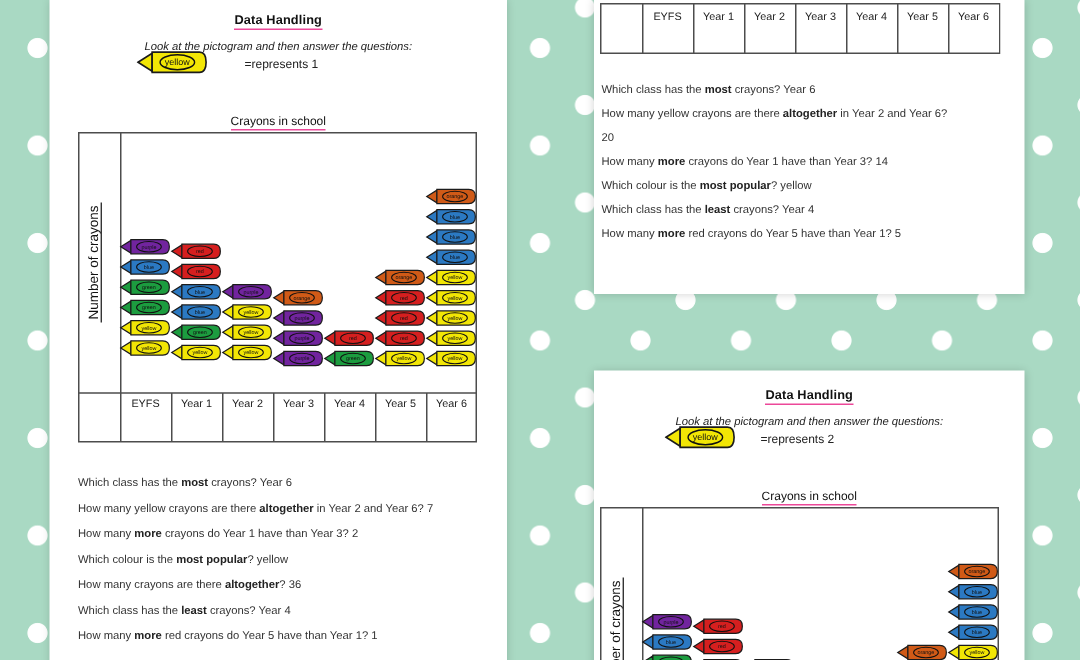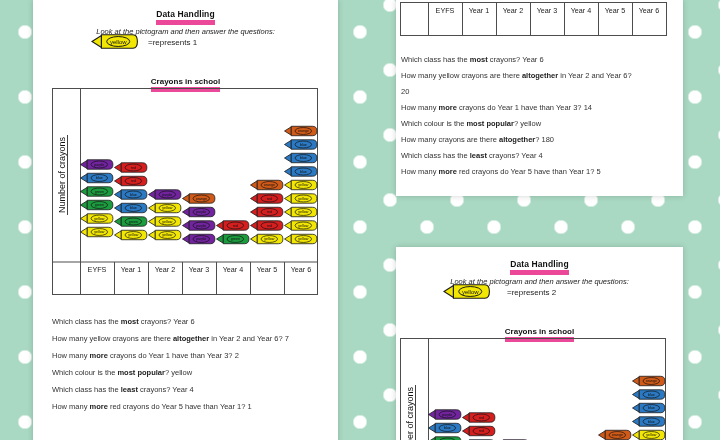--- a/index.html
+++ b/index.html
@@ -12,24 +12,24 @@
       radial-gradient(circle at 33.5px 32.5px, #ffffff 6.4px, rgba(255,255,255,0) 7px);
     background-size:67px 65px, 67px 65px;
     background-position:-8.5px -0.5px, 21.5px -27.5px;
     background-repeat:repeat;
   }
   .page{position:absolute;background:#ffffff;box-shadow:0 0 6px rgba(0,0,0,0.18);}
   #page-left{left:33px;top:0px;width:305px;height:448px;}
   #page-top-right{left:396px;top:0px;width:287px;height:196px;}
   #page-bottom-right{left:396px;top:247px;width:287px;height:240px;}
   .center{position:absolute;left:0;right:0;text-align:center;}
-  .u{border-bottom:5px solid #ec4899;padding-bottom:1px;}
+  .u{border-bottom:1px solid #ec4899;padding-bottom:1px;}
   .ws-title{font-weight:bold;font-size:8.5px;color:#111;letter-spacing:0.1px;}
   .ws-sub{font-style:italic;font-size:7.5px;color:#222;}
-  .chart-title{font-weight:bold;font-size:8px;color:#111;}
+  .chart-title{font-weight:normal;font-size:8px;color:#111;}
   .key-text{position:absolute;font-size:8px;color:#222;}
   .key-icon{position:absolute;}
   .questions{position:absolute;}
   .q{font-size:7.5px;color:#333;}
   #page-left .q{line-height:11px;margin:0 0 6px 0;}
   #page-top-right .q{line-height:15.5px;margin:0 0 0.5px 0;}
   .q b{color:#222;text-align:center;}
   svg{display:block;position:absolute;}
   .chart-svg{overflow:visible;}
 </style>
@@ -48,21 +48,21 @@
     <span class="key-icon" id="key-icon-left" style="left:58px;top:33px;">
         <svg width="48" height="17" style="position:static">
           <g transform="translate(1,1)">
             <polygon points="0,7.5 9.43,1.5 9.43,13.5" fill="#F2E605" stroke="#1b1b1b" stroke-width="1.1"></polygon>
             <path d="M 9.43 0.75 L 41 0.75 Q 45.4 0.75 45.4 7.5 Q 45.4 14.25 41 14.25 L 9.43 14.25 Z" fill="#F2E605" stroke="#1b1b1b" stroke-width="1.1"></path>
             <ellipse cx="26.22" cy="7.5" rx="11.5" ry="4.95" fill="#F2E605" stroke="#111" stroke-width="0.935"></ellipse>
             <text x="26.22" y="9.66" text-anchor="middle" font-size="6" fill="#111" font-family="&quot;Liberation Sans&quot;, sans-serif">yellow</text>
           </g>
         </svg>
       </span>
-    <span class="key-text" style="left:115px;top:38px;text-align:center;">=represents 1</span>
+    <span class="key-text" style="left:130px;top:38px;text-align:center;">=represents 1</span>
     <div class="center" style="top:70px;">
       <span class="chart-title u">Crayons in school</span>
     </div>
     <svg class="chart-svg" id="chart-left" style="left:19px;top:88px;" width="266" height="208">
         <rect x="0.5" y="0.5" width="265" height="206" fill="none" stroke="#4d4d4d" stroke-width="1"></rect>
         <line x1="28.5" y1="0.5" x2="28.5" y2="206.5" stroke="#4d4d4d" stroke-width="1"></line>
         <line x1="0.5" y1="174" x2="265.5" y2="174" stroke="#4d4d4d" stroke-width="1"></line>
         <line x1="62.5" y1="174" x2="62.5" y2="206.5" stroke="#4d4d4d" stroke-width="1"></line>
         <line x1="96.5" y1="174" x2="96.5" y2="206.5" stroke="#4d4d4d" stroke-width="1"></line>
         <line x1="130.5" y1="174" x2="130.5" y2="206.5" stroke="#4d4d4d" stroke-width="1"></line>
@@ -293,20 +293,21 @@
           <path d="M 6.765 0.525 L 28 0.525 Q 32.4 0.525 32.4 5.25 Q 32.4 9.975 28 9.975 L 6.765 9.975 Z" fill="#F2E605" stroke="#1b1b1b" stroke-width="0.8"></path>
           <ellipse cx="18.81" cy="5.25" rx="8.25" ry="3.4650000000000003" fill="#F2E605" stroke="#111" stroke-width="0.68"></ellipse>
           <text x="18.81" y="6.546" text-anchor="middle" font-size="3.6" fill="#111" font-family="&quot;Liberation Sans&quot;, sans-serif">yellow</text>
         </g>
       </svg>
     <div class="questions" id="questions-left" style="left:19px;top:316px;width:282px;">
         <div class="q"><span>Which class has the </span><b>most</b><span> crayons?</span><span> Year 6</span></div>
         <div class="q"><span>How many yellow crayons are there </span><b>altogether</b><span> in Year 2 and Year 6?</span><span> 7</span></div>
         <div class="q"><span>How many </span><b>more</b><span> crayons do Year 1 have than Year 3?</span><span> 2</span></div>
         <div class="q"><span>Which colour is the </span><b>most popular</b><span>?</span><span> yellow</span></div>
+        <div class="q"><span>How many crayons are there </span><b>altogether</b><span>?</span><span> 36</span></div>
         <div class="q"><span>Which class has the </span><b>least</b><span> crayons?</span><span> Year 4</span></div>
         <div class="q"><span>How many </span><b>more</b><span> red crayons do Year 5 have than Year 1?</span><span> 1</span></div>
       </div>
   </div>
 
   <div class="page" id="page-top-right">
     <svg id="table-top-right" style="left:4px;top:2px;" width="267" height="35">
         <rect x="0.5" y="0.5" width="266" height="33" fill="none" stroke="#4d4d4d" stroke-width="1"></rect>
         <line x1="28.5" y1="0.5" x2="28.5" y2="33.5" stroke="#4d4d4d" stroke-width="1"></line>
         <line x1="62.5" y1="0.5" x2="62.5" y2="33.5" stroke="#4d4d4d" stroke-width="1"></line>
@@ -321,21 +322,20 @@
         <text x="147" y="11" text-anchor="middle" font-size="7.2" fill="#222" font-family="&quot;Liberation Sans&quot;, sans-serif">Year 3</text>
         <text x="181" y="11" text-anchor="middle" font-size="7.2" fill="#222" font-family="&quot;Liberation Sans&quot;, sans-serif">Year 4</text>
         <text x="215" y="11" text-anchor="middle" font-size="7.2" fill="#222" font-family="&quot;Liberation Sans&quot;, sans-serif">Year 5</text>
         <text x="249" y="11" text-anchor="middle" font-size="7.2" fill="#222" font-family="&quot;Liberation Sans&quot;, sans-serif">Year 6</text>
       </svg>
     <div class="questions" id="questions-top-right" style="left:5px;top:52px;width:263px;">
         <div class="q"><span>Which class has the </span><b>most</b><span> crayons?</span><span> Year 6</span></div>
         <div class="q"><span>How many yellow crayons are there </span><b>altogether</b><span> in Year 2 and Year 6?</span><br><span>20</span></div>
         <div class="q"><span>How many </span><b>more</b><span> crayons do Year 1 have than Year 3?</span><span> 14</span></div>
         <div class="q"><span>Which colour is the </span><b>most popular</b><span>?</span><span> yellow</span></div>
-        <div class="q"><span>How many crayons are there </span><b>altogether</b><span>?</span><span> 180</span></div>
         <div class="q"><span>Which class has the </span><b>least</b><span> crayons?</span><span> Year 4</span></div>
         <div class="q"><span>How many </span><b>more</b><span> red crayons do Year 5 have than Year 1?</span><span> 5</span></div>
       </div>
   </div>
 
   <div class="page" id="page-bottom-right">
     <div class="center" style="top:6px;">
       <span class="ws-title u">Data Handling</span>
     </div>
     <div class="center" style="top:23px;">

